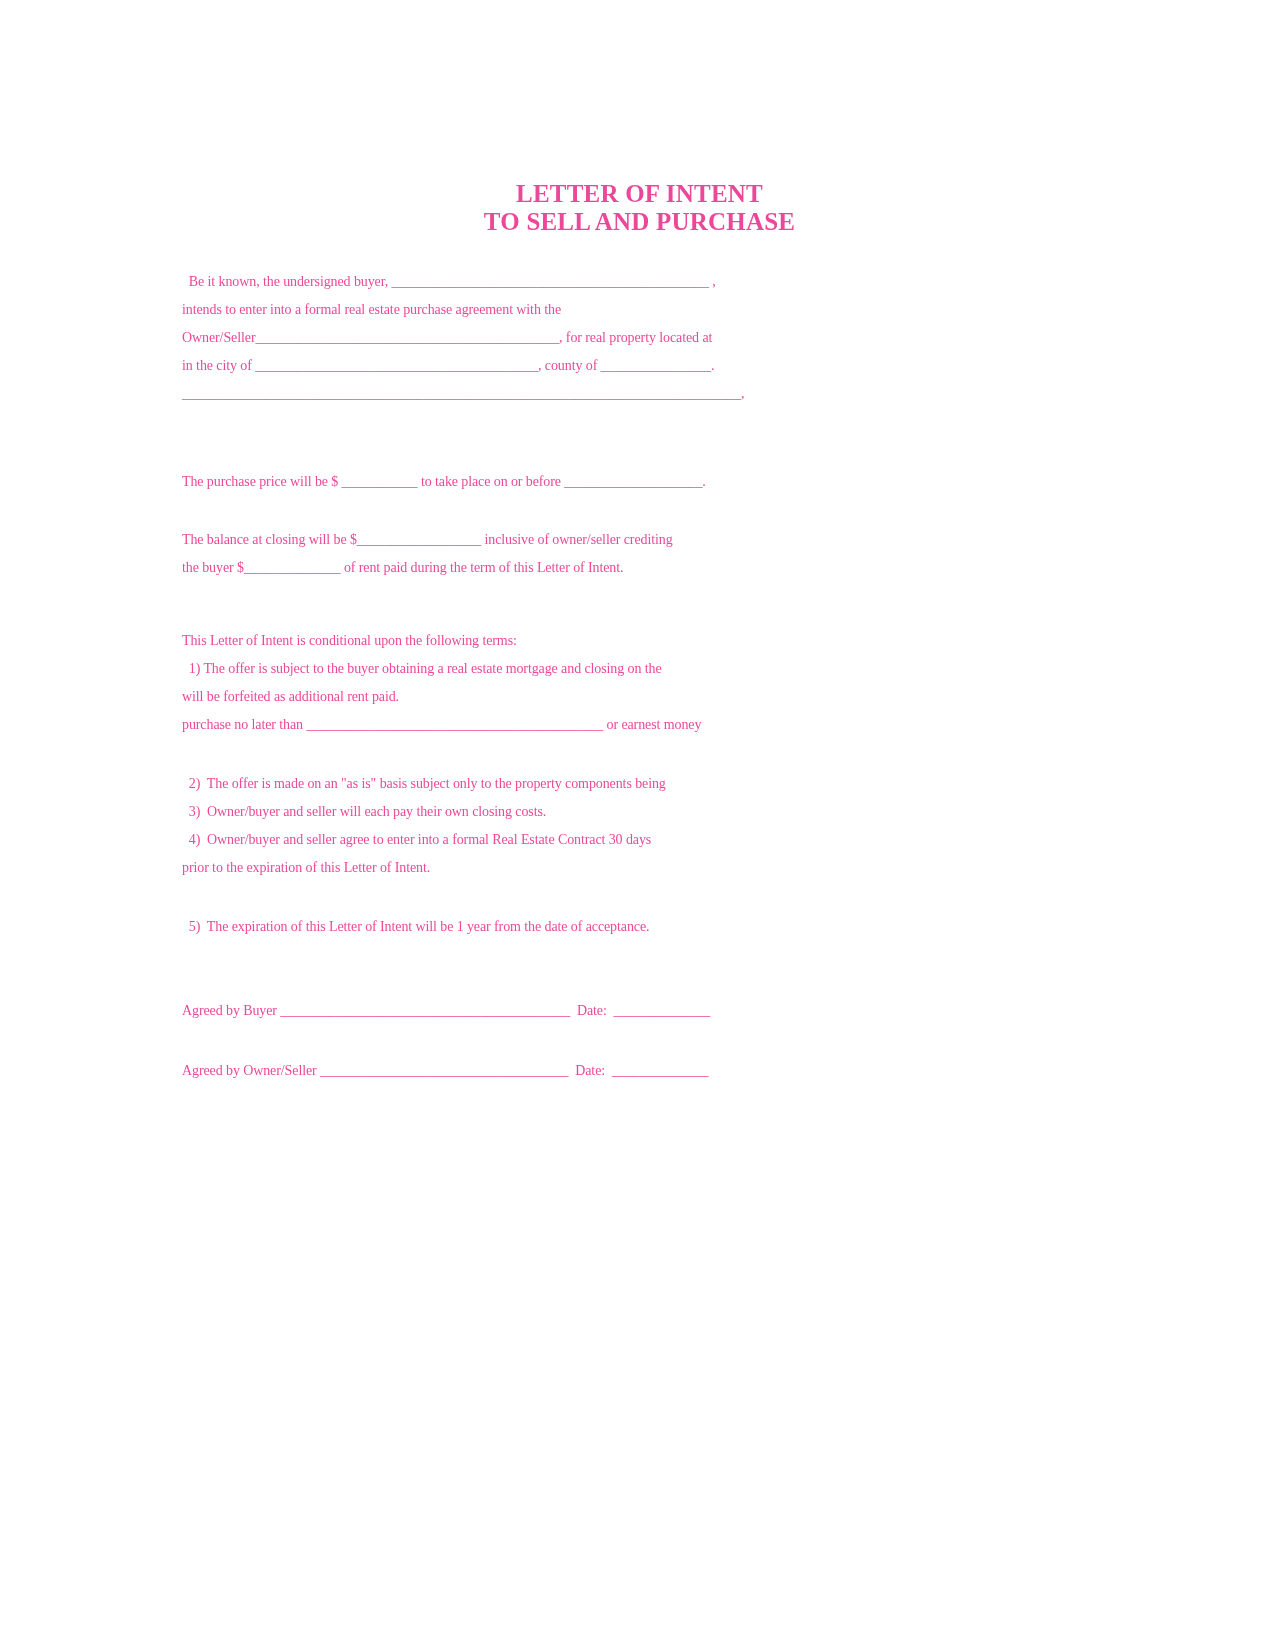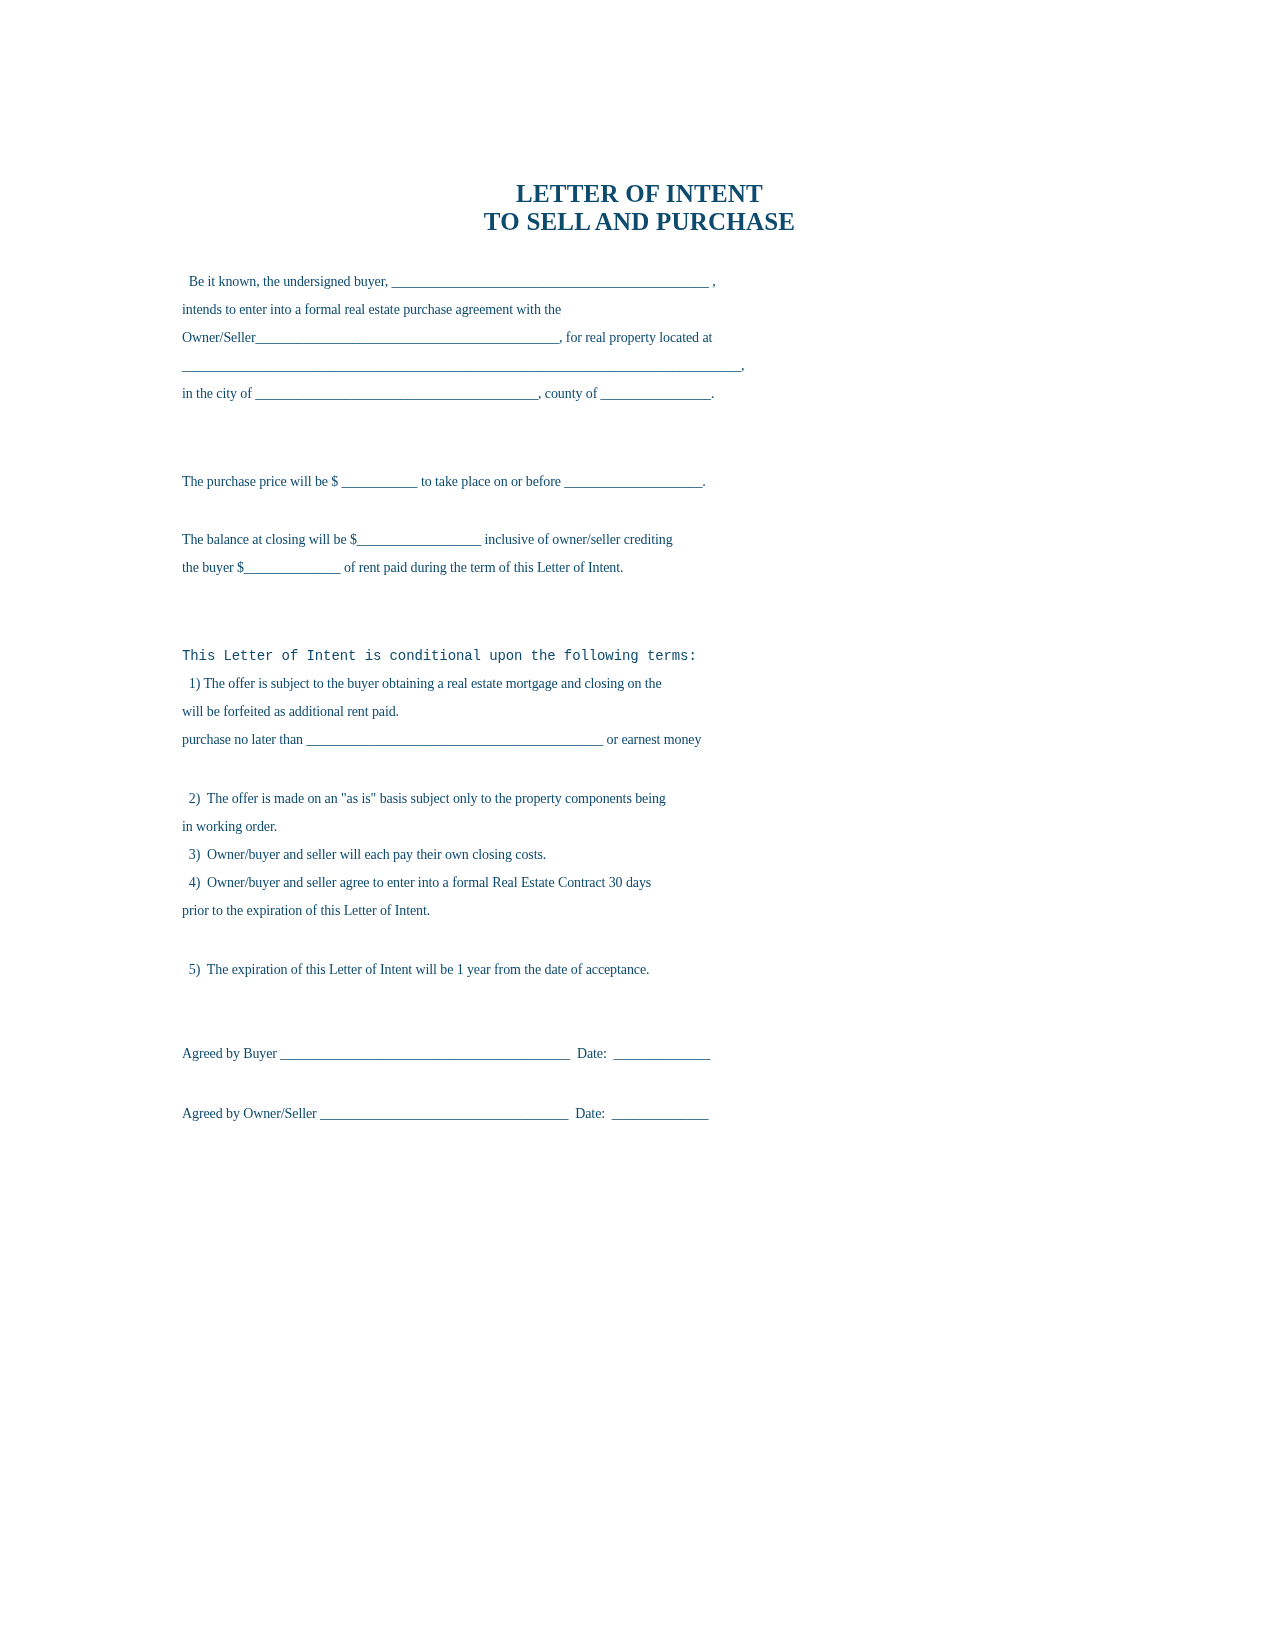--- a/index.html
+++ b/index.html
@@ -8,21 +8,21 @@
     background: #e8e8e8;
   }
   .page {
     position: relative;
     width: 1275px;
     height: 1650px;
     background: #ffffff;
     margin: 0 auto;
     overflow: hidden;
     font-family: "Liberation Serif", "DejaVu Serif", serif;
-    color: #0c4a6e;
+    color: #ec4899;
   }
   .content {
     position: absolute;
     left: 182px;
     top: 180px;
     width: 915px;
   }
   .line {
     white-space: pre-wrap;
     font-size: 14px;
@@ -36,43 +36,43 @@
   .title-block .line {
     font-size: 25px;
     line-height: 28px;
     letter-spacing: 0.2px;
   }
   .mt-29 { }
   .mt-30 { margin-top: 30px; }
   .mt-31 { margin-top: 31px; }
   .mt-32 { margin-top: 32px; }
   .mt-56 { margin-top: 56px; }
-  .mt-58 { margin-top: 60px; font-family: Liberation Mono, monospace; }
+  .mt-58 { margin-top: 45px; }
   .mt-60 { margin-top: 60px; }
 </style>
 </head>
 <body>
 
 <div class="page">
   <div class="content">
 
     <div class="title-block">
       <div class="line">LETTER OF INTENT</div>
       <div class="line">TO SELL AND PURCHASE</div>
     </div>
 
     <div class="mt-32">
       <div class="line">  Be it known, the undersigned buyer, ______________________________________________ ,</div>
       <div class="line">intends to enter into a formal real estate purchase agreement with the</div>
       <div class="line">Owner/Seller____________________________________________, for real property located at</div>
     </div>
 
     <div>
+      <div class="line">in the city of _________________________________________, county of ________________.</div>
       <div class="line">_________________________________________________________________________________,</div>
-      <div class="line">in the city of _________________________________________, county of ________________.</div>
     </div>
 
     <div class="mt-60">
       <div class="line">The purchase price will be $ ___________ to take place on or before ____________________.</div>
     </div>
 
 
     <div class="mt-30">
       <div class="line">The balance at closing will be $__________________ inclusive of owner/seller crediting</div>
       <div class="line">the buyer $______________ of rent paid during the term of this Letter of Intent.</div>
@@ -83,21 +83,20 @@
     </div>
 
     <div class="mt-29">
       <div class="line">  1) The offer is subject to the buyer obtaining a real estate mortgage and closing on the</div>
       <div class="line">will be forfeited as additional rent paid.</div>
       <div class="line">purchase no later than ___________________________________________ or earnest money</div>
     </div>
 
     <div class="mt-31">
       <div class="line">  2)  The offer is made on an "as is" basis subject only to the property components being</div>
-      <div class="line">in working order.</div>
     </div>
 
     <div class="mt-29">
       <div class="line">  3)  Owner/buyer and seller will each pay their own closing costs.</div>
     </div>
 
     <div class="mt-29">
       <div class="line">  4)  Owner/buyer and seller agree to enter into a formal Real Estate Contract 30 days</div>
       <div class="line">prior to the expiration of this Letter of Intent.</div>
     </div>

